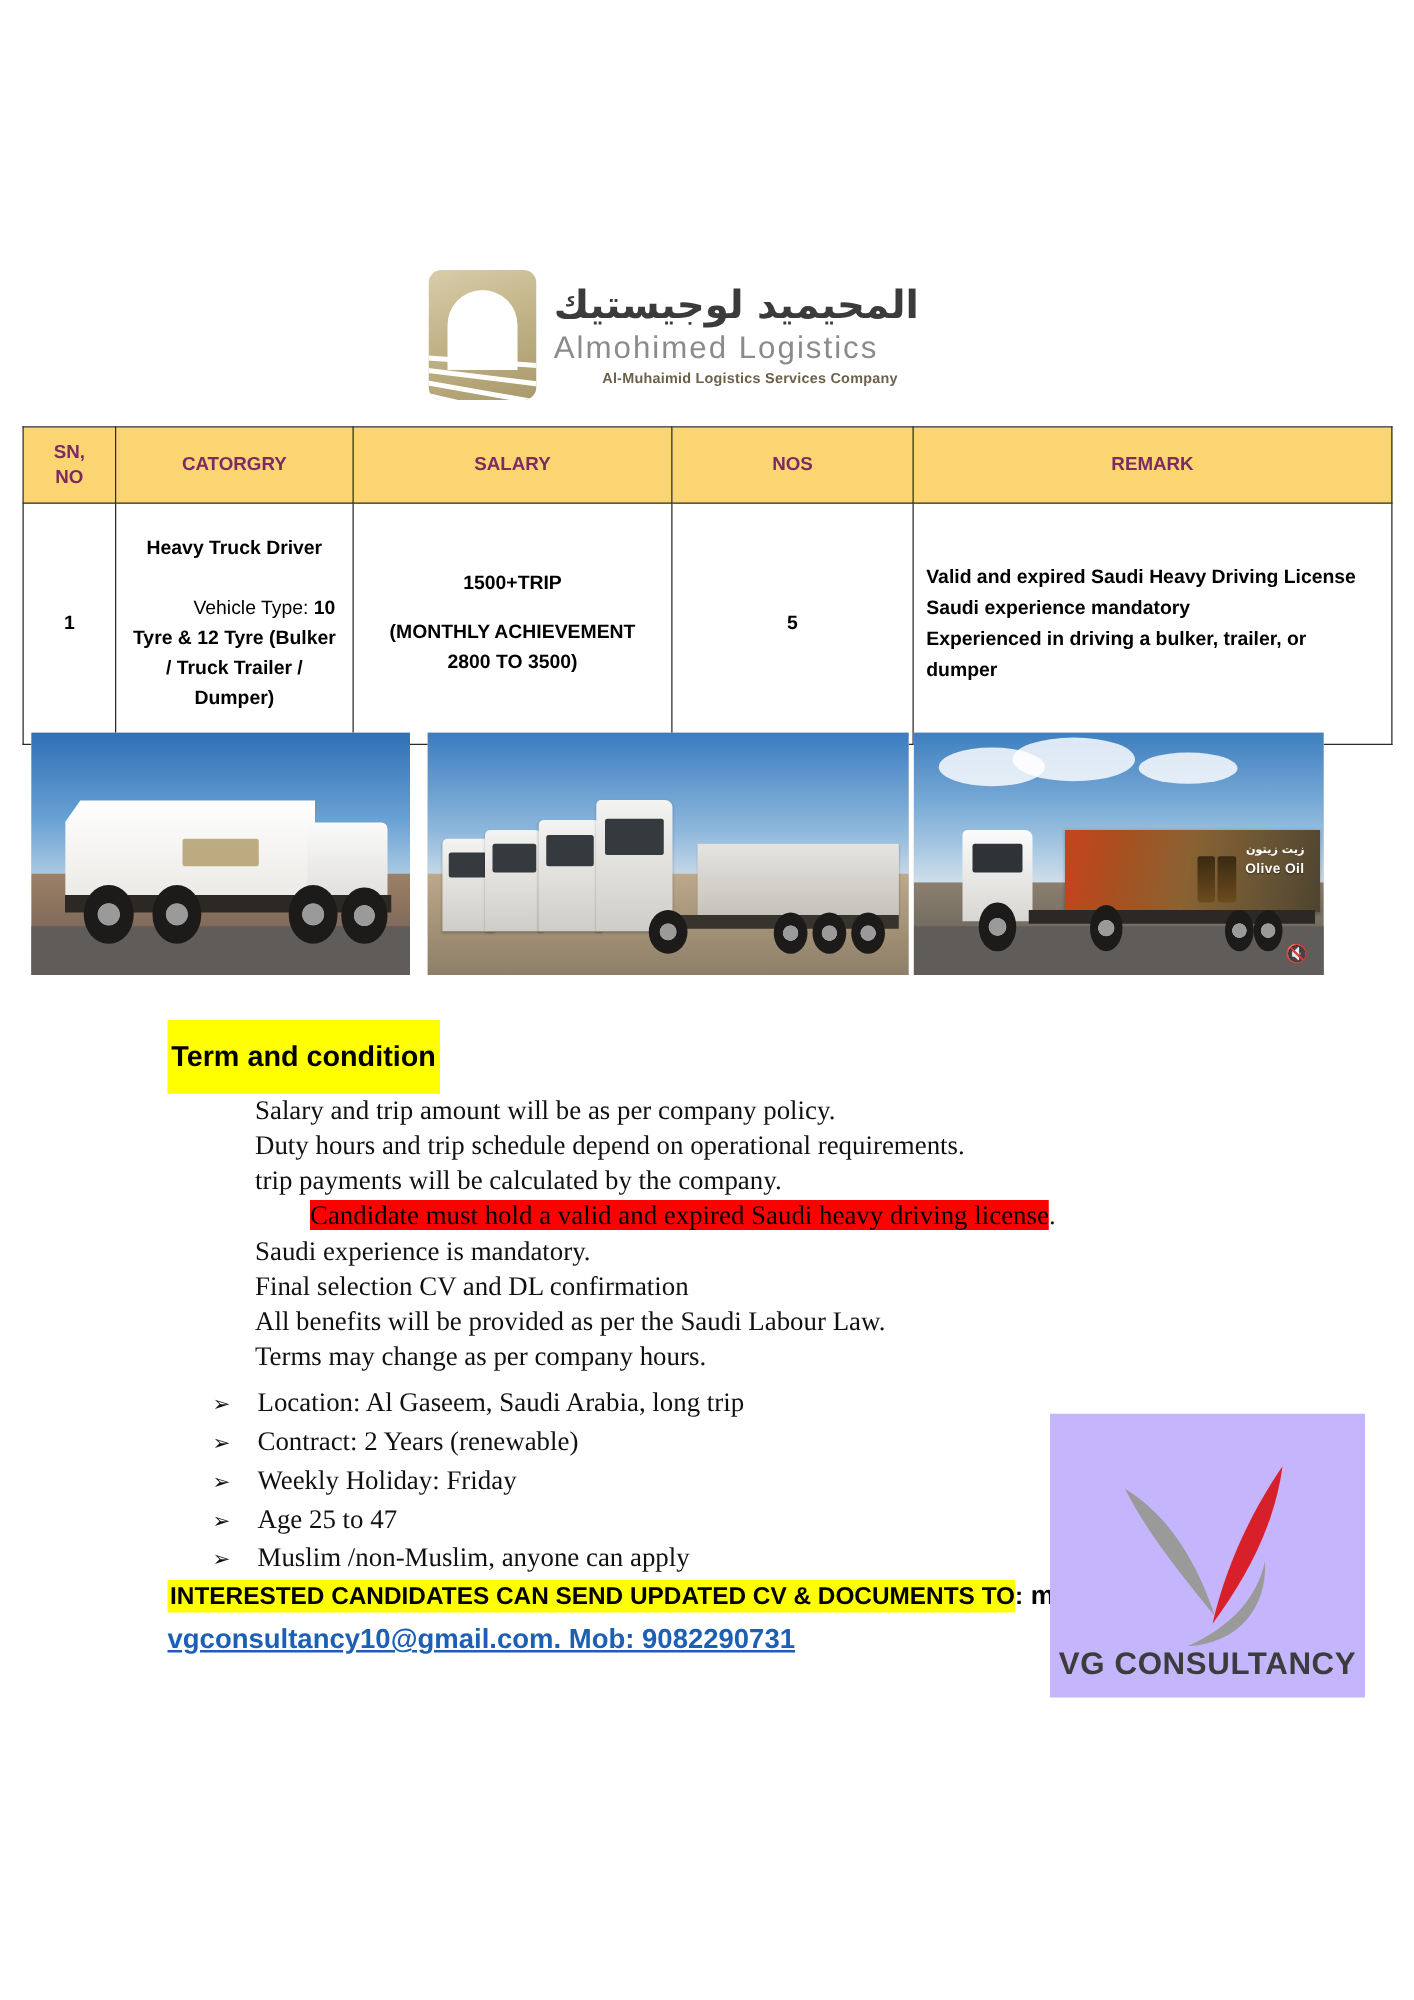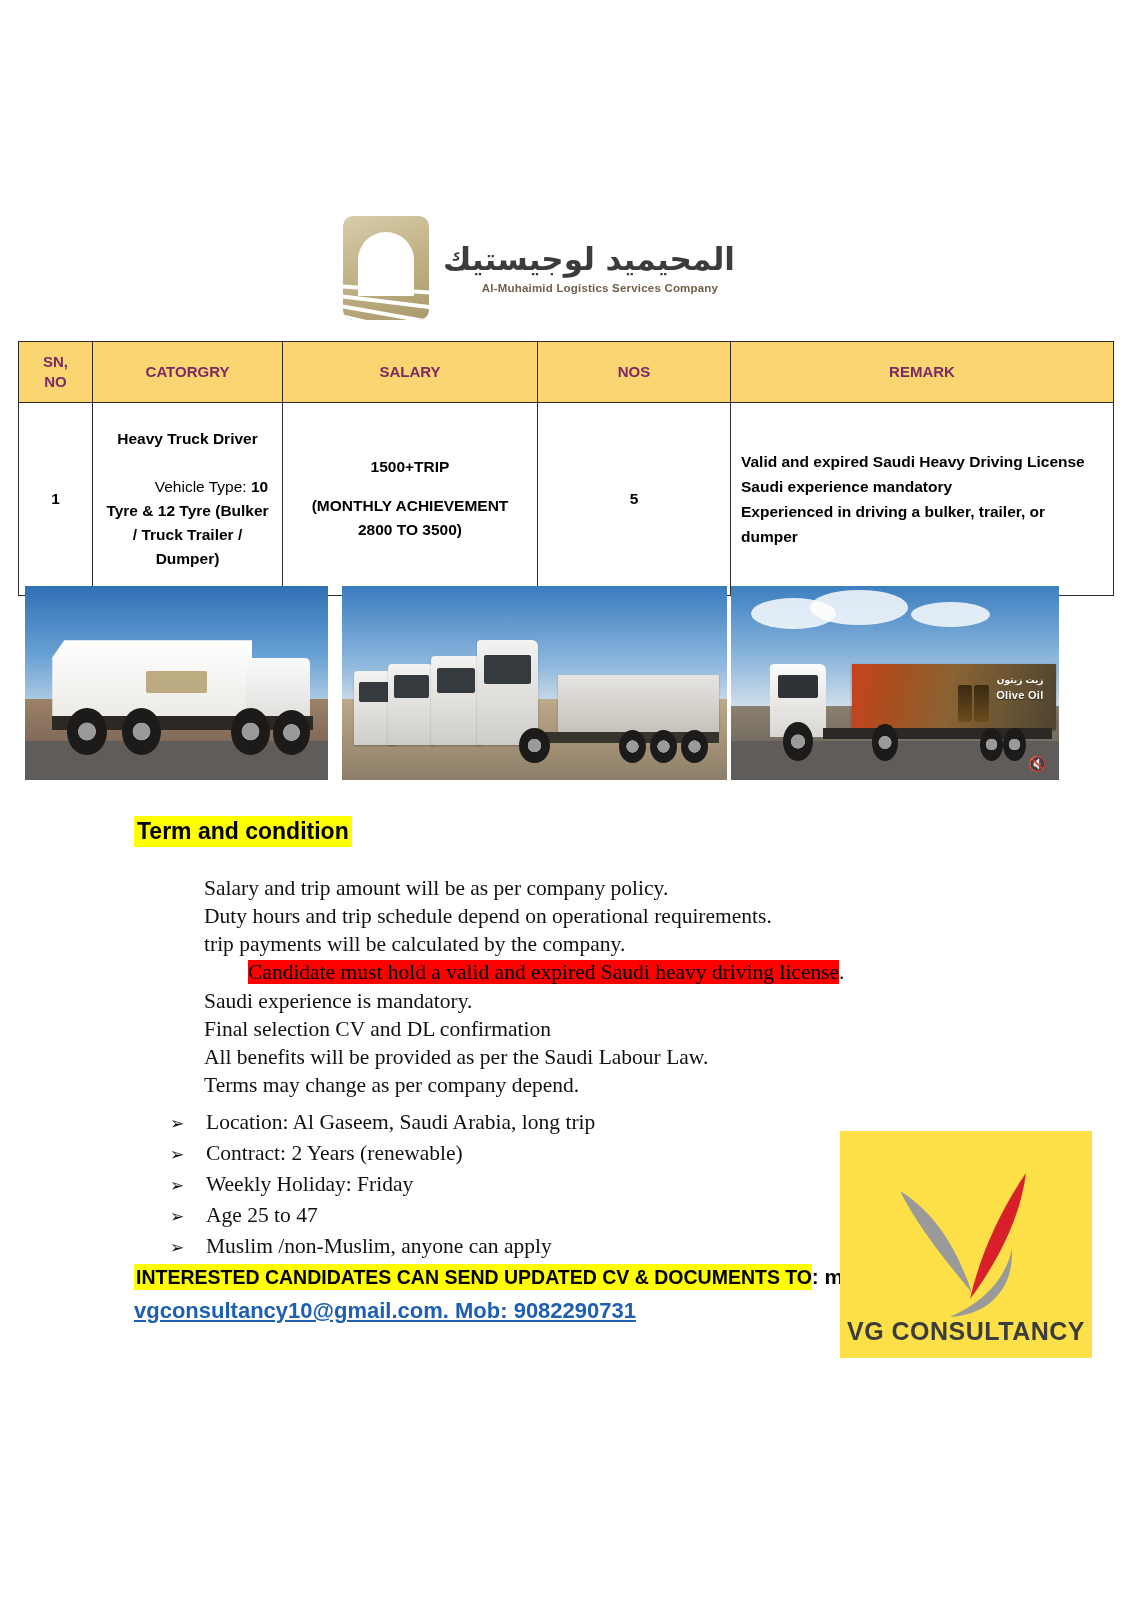--- a/index.html
+++ b/index.html
@@ -316,21 +316,21 @@
 
   
   #terms-heading {
     position: absolute;
     left: 134px;
     top: 816px;
     font-size: 23px;
     font-weight: bold;
     color: #000000;
     background: #ffff00;
-    padding: 1px 3px;
+    padding: 15px 3px;
     line-height: 1.25;
   }
   #terms-list {
     position: absolute;
     left: 204px;
     top: 874px;
     width: 700px;
     font-family: "Liberation Serif", serif;
     font-size: 21.5px;
     color: #111111;
@@ -394,21 +394,21 @@
     white-space: nowrap;
   }
 
   
   #vg-logo {
     position: absolute;
     left: 840px;
     top: 1131px;
     width: 252px;
     height: 227px;
-    background: #fde047;
+    background: #c4b5fd;
   }
   #vg-logo svg { display: block; }
   #vg-name {
     position: absolute;
     left: 0; right: 0;
     bottom: 12px;
     text-align: center;
     font-size: 25px;
     font-weight: bold;
     color: #3c3c3c;
@@ -423,20 +423,21 @@
     <div class="arch"></div>
     <div class="field">
       <i></i>
         <i></i>
         <i></i>
         <i></i>
     </div>
   </div>
   <div id="logo-text">
     <div id="logo-arabic">المحيميد لوجيستيك</div>
+    <div id="logo-latin">Almohimed Logistics</div>
     <div id="logo-sub">Al-Muhaimid Logistics Services Company</div>
   </div>
 </div>
 
 <table id="jobs-table">
   <colgroup>
     <col class="col-sn">
       <col class="col-cat">
       <col class="col-sal">
       <col class="col-nos">
@@ -546,21 +547,21 @@
 <div id="terms-heading">Term and condition</div>
 
 <div id="terms-list">
   <div><span>Salary and trip amount will be as per company policy.</span></div>
   <div><span>Duty hours and trip schedule depend on operational requirements.</span></div>
   <div><span>trip payments will be calculated by the company.</span></div>
   <div><span class="hl-red">Candidate must hold a valid and expired Saudi heavy driving license</span><span>.</span></div>
   <div><span>Saudi experience is mandatory.</span></div>
   <div><span>Final selection CV and DL confirmation</span></div>
   <div><span>All benefits will be provided as per the Saudi Labour Law.</span></div>
-  <div><span>Terms may change as per company depend.</span></div>
+  <div><span>Terms may change as per company hours.</span></div>
 </div>
 
 <div id="bullet-list">
   <div class="row">
     <span class="marker">➢</span>
     <span>Location: Al Gaseem, Saudi Arabia,  long trip</span>
   </div>
   <div class="row">
     <span class="marker">➢</span>
     <span>Contract: 2 Years (renewable)</span>

